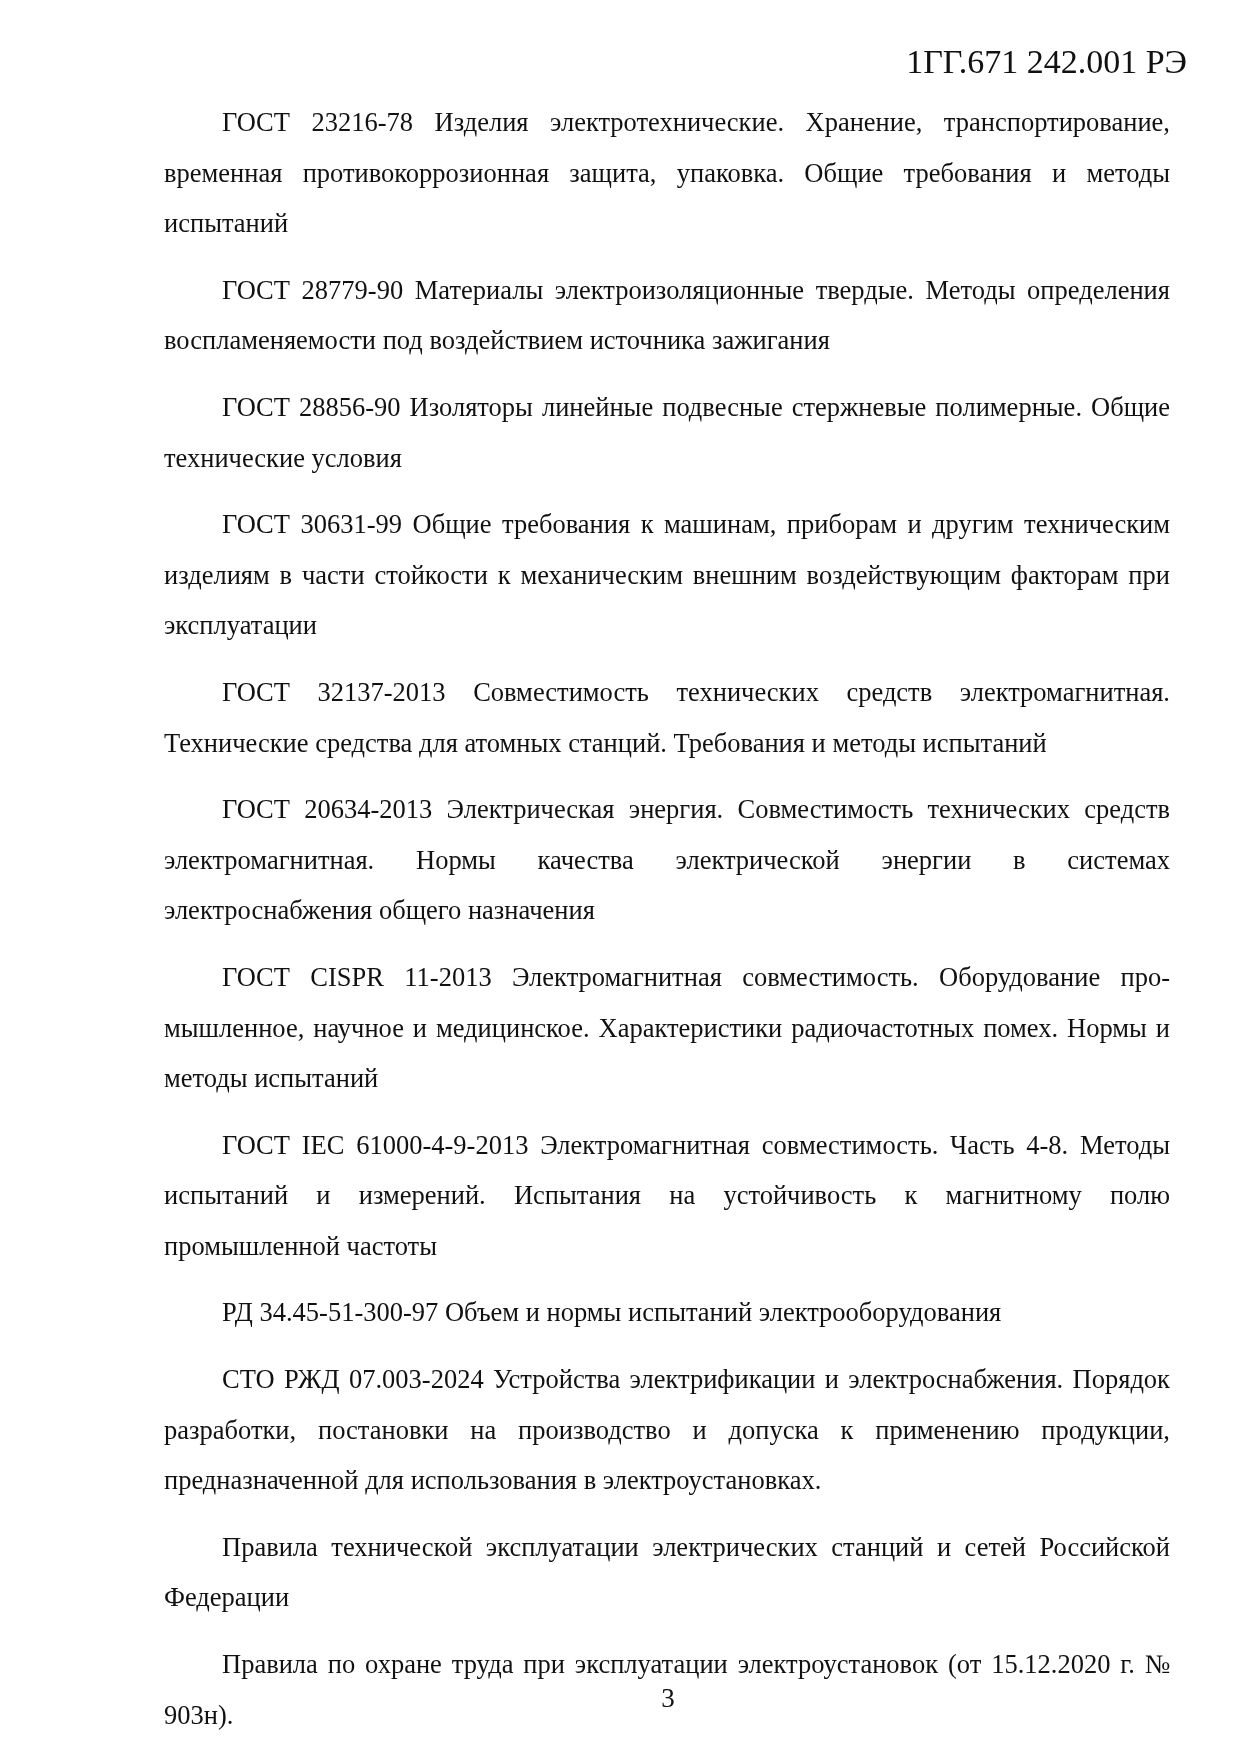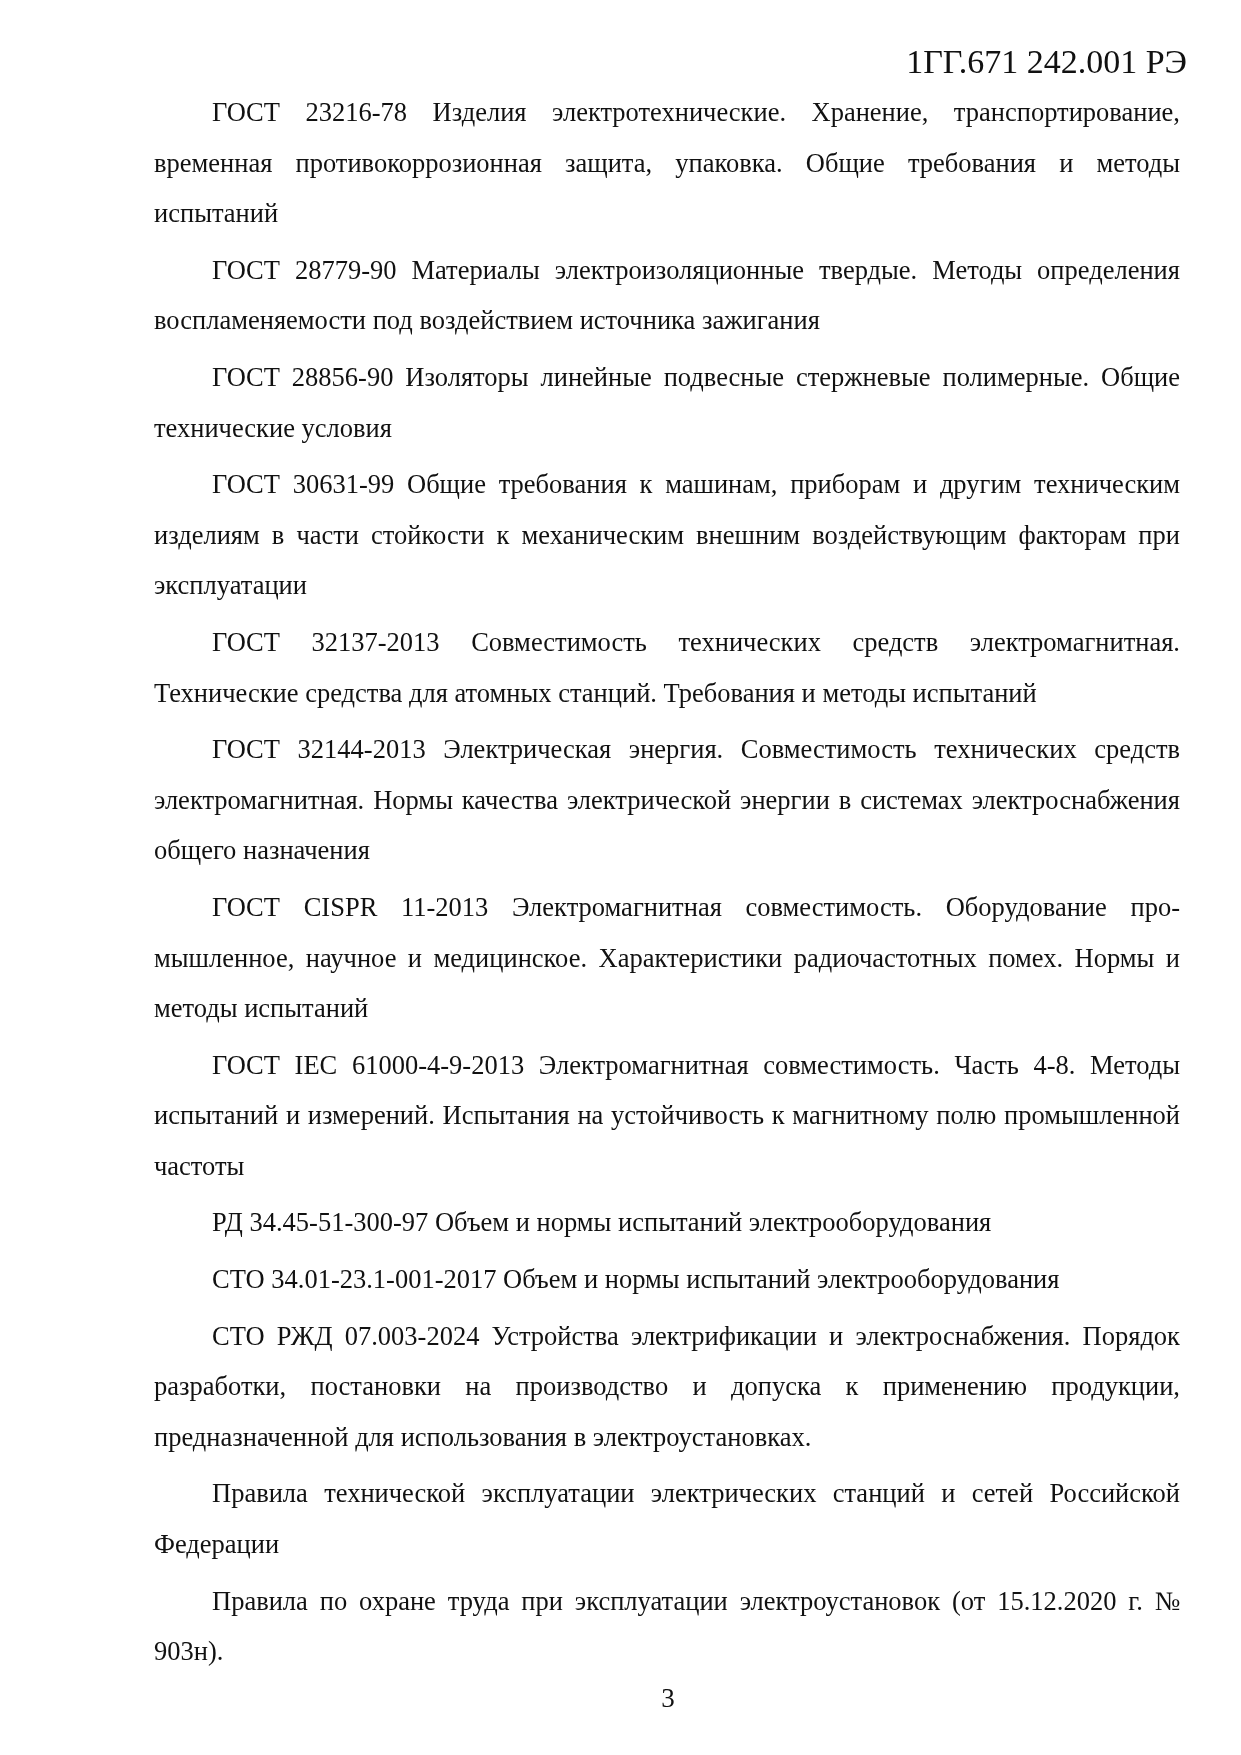--- a/index.html
+++ b/index.html
@@ -10,42 +10,41 @@
     }
     .doc-code {
       position: absolute; top: 44px; right: 54px;
       font-size: 34px; line-height: 36px; white-space: nowrap;
     }
     .body-text {
       position: absolute; left: 148px; top: 81px; width: 1038px;
       font-size: 26.5px; line-height: 50.6px;
     }
     .para {
-      margin: 6px; text-indent: 58px; text-align: justify;
+      margin: 16px; text-indent: 58px; text-align: justify;
       hyphens: manual;
     }
     .page-number {
       position: absolute; top: 1680px; left: 0; width: 1336px;
       text-align: center; font-size: 27px; line-height: 36px;
     }
   </style>
 </head>
 <body>
 
 <div class="doc-code">1ГГ.671 242.001 РЭ</div>
 
 <div class="body-text">
   <p class="para">ГОСТ 23216-78 Изделия электротехнические. Хранение, транспортирование, временная противокоррозионная защита, упаковка. Общие требования и методы испытаний</p>
   <p class="para">ГОСТ 28779-90 Материалы электроизоляционные твердые. Методы опреде­ления воспламеняемости под воздействием источника зажигания</p>
   <p class="para">ГОСТ 28856-90 Изоляторы линейные подвесные стержневые полимерные. Общие технические условия</p>
   <p class="para">ГОСТ 30631-99 Общие требования к машинам, приборам и другим техниче­ским изделиям в части стойкости к механическим внешним воздействующим факторам при эксплуатации</p>
   <p class="para">ГОСТ 32137-2013 Совместимость технических средств электромагнитная. Технические средства для атомных станций. Требования и методы испытаний</p>
-  <p class="para">ГОСТ 32144-2013 Электрическая энергия. Совместимость технических средств электромагнитная. Нормы качества электрической энергии в системах электроснабжения общего назначения</p>
+  <p class="para">ГОСТ 20634-2013 Электрическая энергия. Совместимость технических средств электромагнитная. Нормы качества электрической энергии в системах электроснабжения общего назначения</p>
   <p class="para">ГОСТ CISPR 11-2013 Электромагнитная совместимость. Оборудование про­мышленное, научное и медицинское. Характеристики радиочастотных помех. Нормы и методы испытаний</p>
   <p class="para">ГОСТ IEC 61000-4-9-2013 Электромагнитная совместимость. Часть 4-8. Ме­тоды испытаний и измерений. Испытания на устойчивость к магнитному полю промышленной частоты</p>
   <p class="para">РД 34.45-51-300-97 Объем и нормы испытаний электрооборудования</p>
-  <p class="para">СТО 34.01-23.1-001-2017 Объем и нормы испытаний электрооборудования</p>
   <p class="para">СТО РЖД 07.003-2024 Устройства электрификации и электроснабжения. Порядок разработки, постановки на производство и допуска к применению про­дукции, предназначенной для использования в электроустановках.</p>
   <p class="para">Правила технической эксплуатации электрических станций и сетей Россий­ской Федерации</p>
   <p class="para">Правила по охране труда при эксплуатации электроустановок (от 15.12.2020 г. № 903н).</p>
 </div>
 
 <div class="page-number">3</div>
 
 </body></html>

